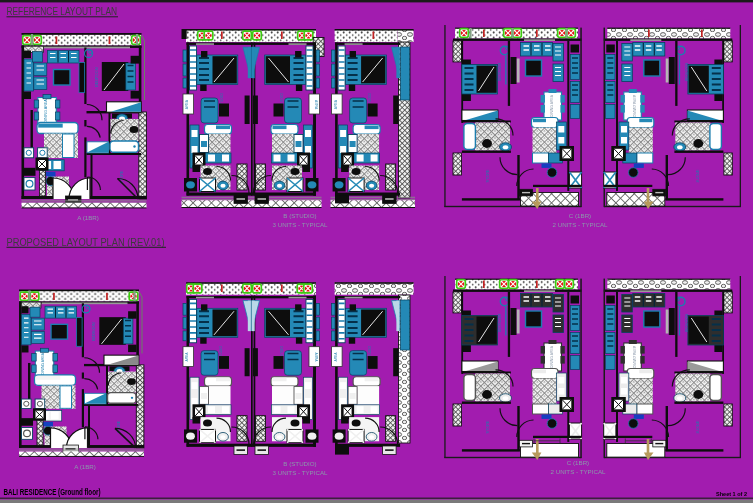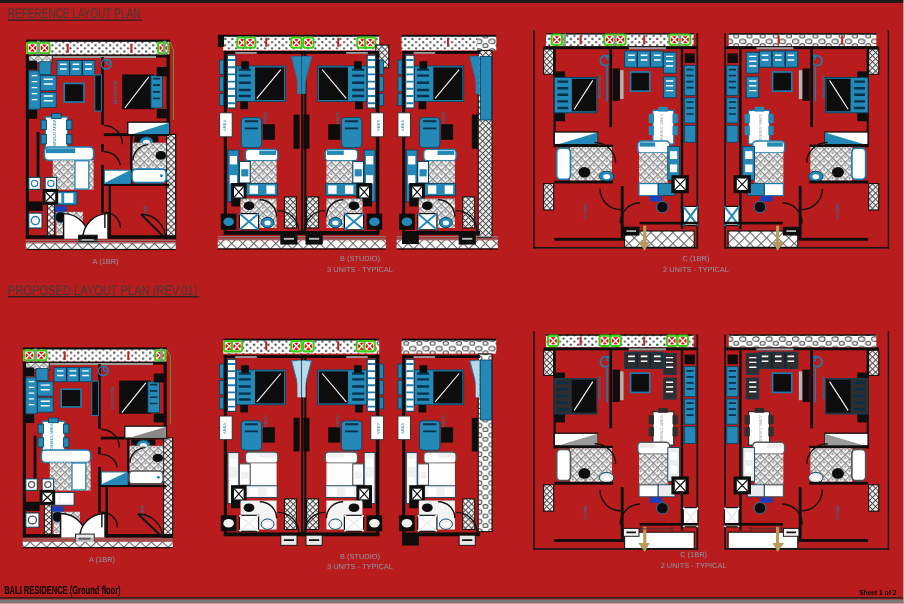--- a/index.html
+++ b/index.html
@@ -1,16 +1,16 @@
 <!DOCTYPE html>
 <html><head>
 <meta charset="utf-8">
 <style>
   html,body{margin:0;padding:0;background:#fff;}
-  #page{position:relative;width:753px;height:503px;background:#b91c1c;overflow:hidden;
+  #page{position:relative;width:753px;height:503px;background:#a21caf;overflow:hidden;
         font-family:"Liberation Sans", sans-serif;}
   svg{position:absolute;top:0;left:0;}
   .w{fill:#0d0d0d;}
   .cy{fill:#2489b6;stroke:#05415f;stroke-width:0.7;}
   .wh{fill:#ffffff;stroke:#05415f;stroke-width:0.9;}
   .blk{fill:#0d0d0d;}
   .door{fill:none;stroke:#111;stroke-width:1.2;}
   text{font-family:"Liberation Sans", sans-serif;}
 </style>
 </head>

